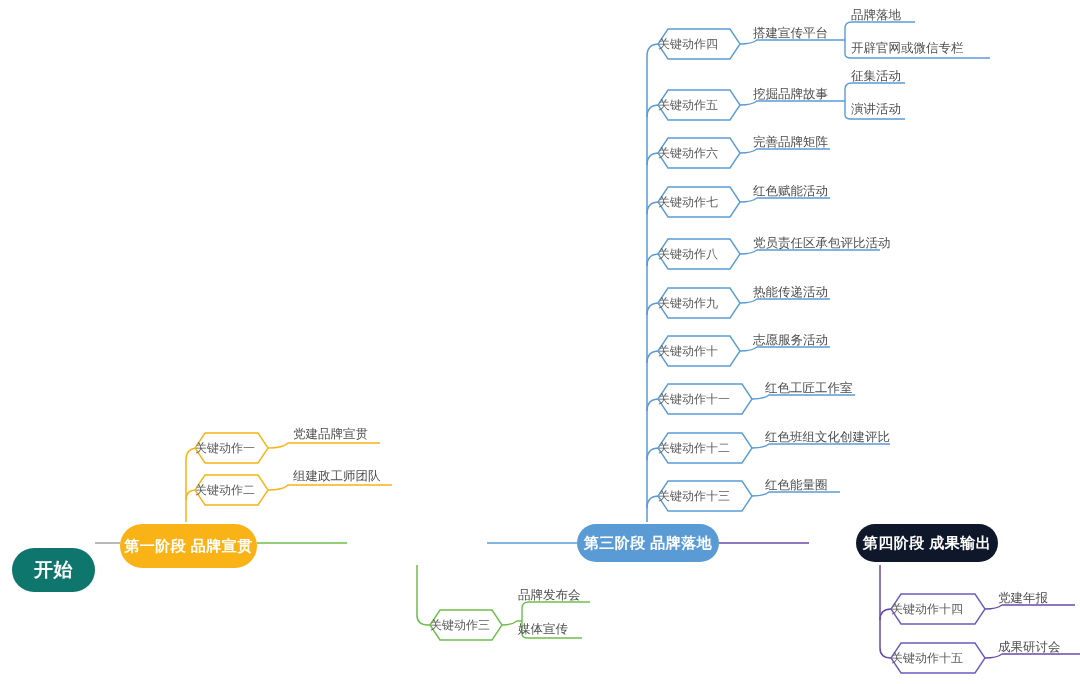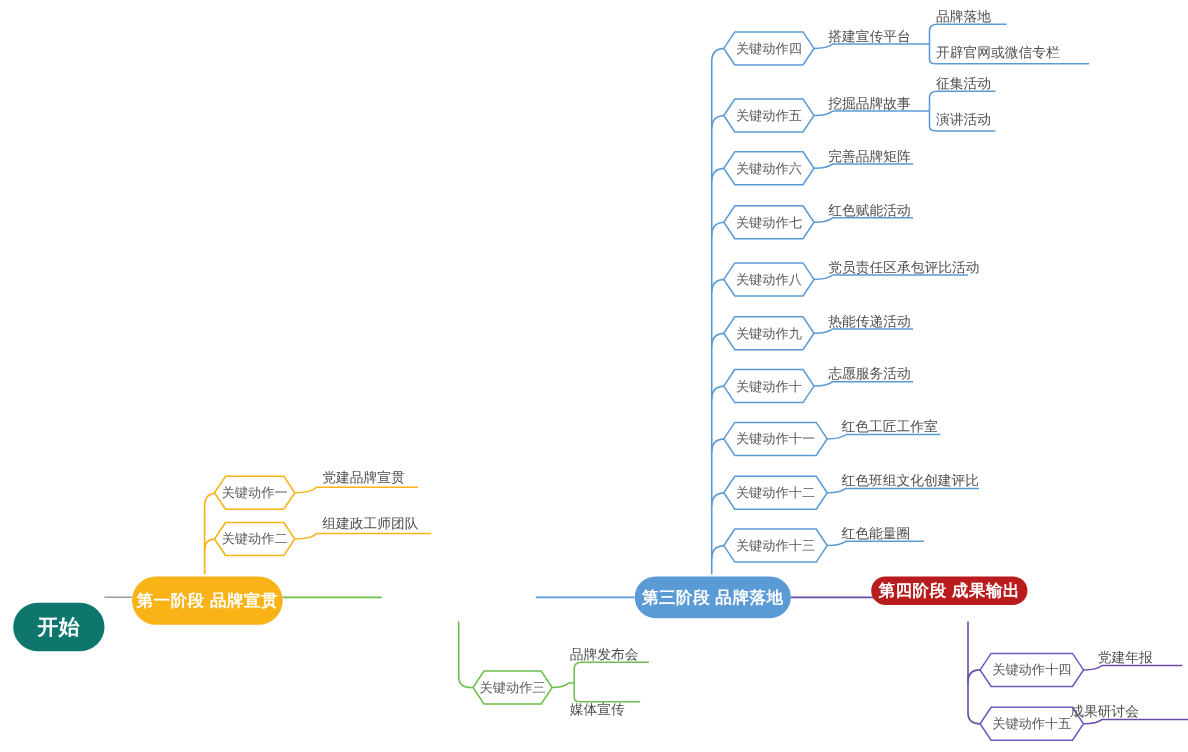--- a/index.html
+++ b/index.html
@@ -8,21 +8,21 @@
   #stage{position:relative;width:1080px;height:684px;background:#fff;}
   svg#wires{position:absolute;left:0;top:0;width:1080px;height:684px;pointer-events:none;}
 
   
   .pill{position:absolute;display:flex;align-items:center;justify-content:center;
         border-radius:22px;color:#fff;font-weight:bold;letter-spacing:.5px;
         white-space:nowrap;box-sizing:border-box;}
   .pill.start{font-size:19px;}
   .pill.stage{font-size:15px;}
   .hexlabel{position:absolute;left:0;top:0;width:100%;height:100%;
-            display:flex;align-items:center;justify-content:center;
+            display:flex;align-items:center;
             font-size:12px;color:#5a5a5a;white-space:nowrap;}
 
   
   .leaf{position:absolute;font-size:12.5px;color:#4d4d4d;white-space:nowrap;
         line-height:15px;}
   .leaf.lvl3{font-size:12.5px;}
 </style>
 </head>
 <body>
 
@@ -108,21 +108,21 @@
 
   <div class="pill stage" style="left:120px;top:524px;width:137px;height:44px;background:#F9B316;">
     <span>第一阶段 品牌宣贯</span>
   </div>
 
 
   <div class="pill stage" style="left:577px;top:524px;width:142px;height:38px;background:#5B9BD5;">
     <span>第三阶段 品牌落地</span>
   </div>
 
-  <div class="pill stage" style="left:792px;top:524px;width:142px;height:26px;background:#b91c1c;">
+  <div class="pill stage" style="left:856px;top:524px;width:142px;height:38px;background:#0f172a;">
     <span>第四阶段 成果输出</span>
   </div>
 
   <div class="hexlabel" style="left:195px;top:433px;width:73px;height:30px;">
       <span>关键动作一</span>
     </div>
   <div class="hexlabel" style="left:195px;top:475px;width:73px;height:30px;">
       <span>关键动作二</span>
     </div>
   <div class="hexlabel" style="left:430px;top:610px;width:72px;height:30px;">
@@ -162,35 +162,35 @@
       <span>关键动作十四</span>
     </div>
   <div class="hexlabel" style="left:891px;top:643px;width:94px;height:30px;">
       <span>关键动作十五</span>
     </div>
 
   <div class="leaf" style="left:293px;top:427px;"><span>党建品牌宣贯</span></div>
   <div class="leaf" style="left:293px;top:469px;"><span>组建政工师团队</span></div>
 
   <div class="leaf" style="left:518px;top:588px;"><span>品牌发布会</span></div>
-  <div class="leaf" style="left:518px;top:622px;margin-top:16px;"><span>媒体宣传</span></div>
+  <div class="leaf" style="left:518px;top:622px;"><span>媒体宣传</span></div>
 
   <div class="leaf" style="left:753px;top:26px;"><span>搭建宣传平台</span></div>
   <div class="leaf lvl3" style="left:851px;top:8px;"><span>品牌落地</span></div>
   <div class="leaf lvl3" style="left:851px;top:41px;"><span>开辟官网或微信专栏</span></div>
 
   <div class="leaf" style="left:753px;top:87px;"><span>挖掘品牌故事</span></div>
   <div class="leaf lvl3" style="left:851px;top:69px;"><span>征集活动</span></div>
   <div class="leaf lvl3" style="left:851px;top:102px;"><span>演讲活动</span></div>
 
   <div class="leaf" style="left:753px;top:135px;"><span>完善品牌矩阵</span></div>
   <div class="leaf" style="left:753px;top:184px;"><span>红色赋能活动</span></div>
   <div class="leaf" style="left:753px;top:236px;"><span>党员责任区承包评比活动</span></div>
   <div class="leaf" style="left:753px;top:285px;"><span>热能传递活动</span></div>
   <div class="leaf" style="left:753px;top:333px;"><span>志愿服务活动</span></div>
   <div class="leaf" style="left:765px;top:381px;"><span>红色工匠工作室</span></div>
   <div class="leaf" style="left:765px;top:430px;"><span>红色班组文化创建评比</span></div>
   <div class="leaf" style="left:765px;top:478px;"><span>红色能量圈</span></div>
 
   <div class="leaf" style="left:998px;top:591px;"><span>党建年报</span></div>
-  <div class="leaf" style="left:973px;top:640px;"><span>成果研讨会</span></div>
+  <div class="leaf" style="left:998px;top:640px;"><span>成果研讨会</span></div>
 
 </div>
 
 </body></html>

